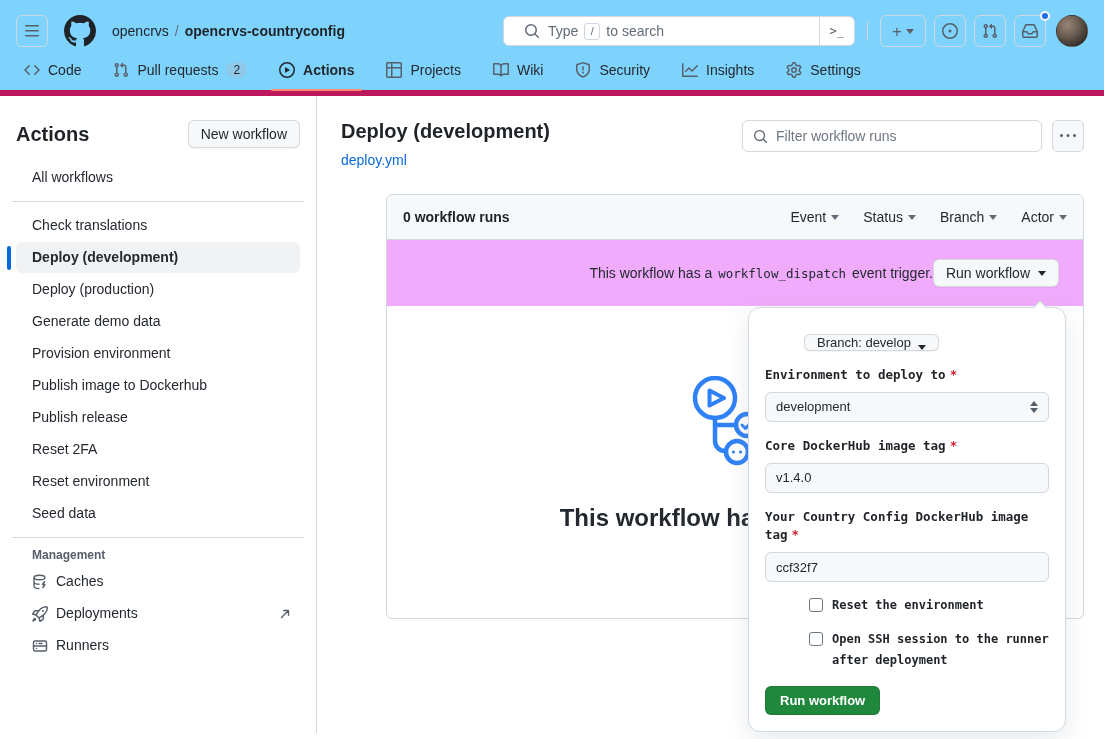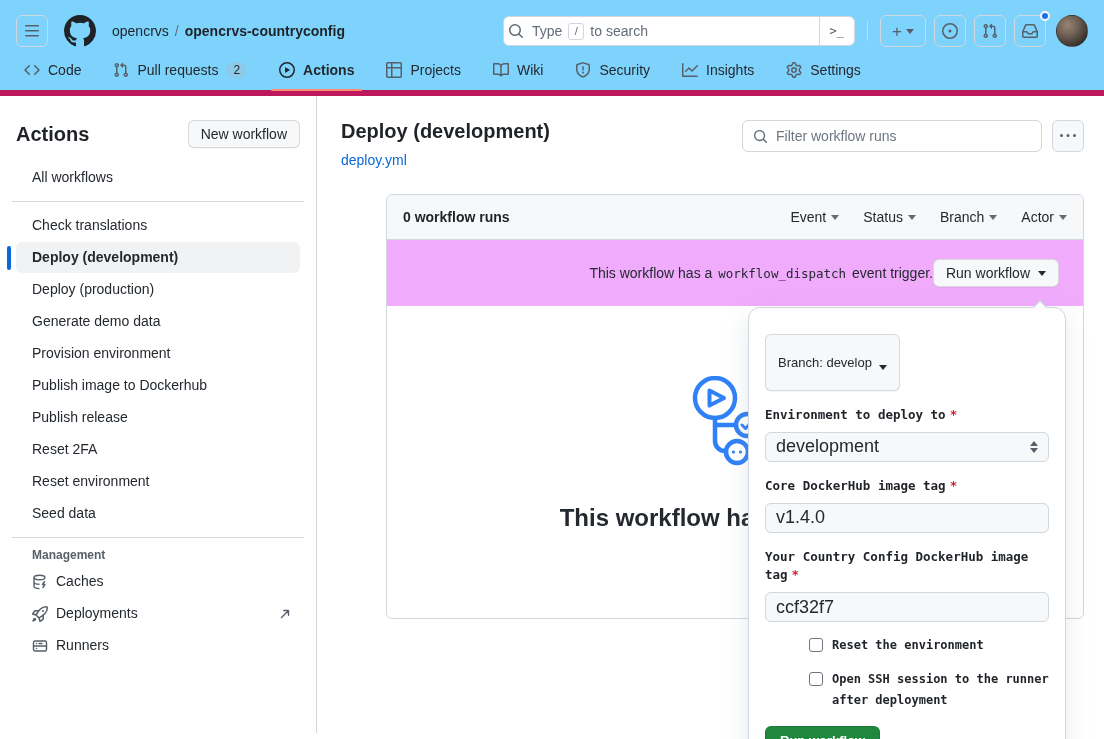--- a/index.html
+++ b/index.html
@@ -12,21 +12,21 @@
   .header-row { display:flex; align-items:center; padding:15px 16px 9px; gap:8px; }
   .icon-btn { width:32px; height:32px; border:1px solid #d0d7de; border-radius:6px;
     display:flex; align-items:center; justify-content:center; background:transparent; color:#57606a; cursor:pointer; }
   .gh-logo { width:32px; height:32px; margin:0 8px 0 8px; color:#1f2328; }
   .crumb { font-size:14px; display:flex; gap:6px; align-items:center; }
   .crumb .org { color:#1f2328; }
   .crumb .sep { color:#636c76; }
   .crumb .repo { font-weight:600; }
   .header-right { margin-left:auto; display:flex; align-items:center; gap:8px; }
   .search-box { width:352px; height:30px; border:1px solid #d0d7de; border-radius:6px;
-    background:#ffffff; display:flex; align-items:center; padding:0 0 0 4px; color:#636c76; font-size:14px; }
+    background:#ffffff; display:flex; align-items:center; padding:0 0 0 20px; color:#636c76; font-size:14px; }
   .search-box svg { flex:none; }
   .search-text { display:flex; align-items:center; gap:6px; margin-left:8px; flex:1; }
   .slash-key { border:1px solid #d0d7de; border-radius:3px; font-size:11px; width:16px; height:17px;
     display:flex; align-items:center; justify-content:center; color:#636c76; background:#fff; }
   .cmd-palette { border-left:1px solid #d0d7de; height:100%; display:flex; align-items:center;
     padding:0 10px; font-size:12px; color:#57606a; }
   .v-divider { width:1px; height:20px; background:#d0d7de; margin:0 4px; }
   .plus-btn { width:46px; gap:4px; }
   .plus-glyph { font-size:17px; line-height:1; color:#57606a; }
   .caret { width:0; height:0; border-left:4px solid transparent; border-right:4px solid transparent;
@@ -97,26 +97,26 @@
 
   
   .run-panel { position:absolute; left:748px; top:307px; width:318px; background:#fff;
     border:1px solid #d0d7de; border-radius:12px; padding:16px; z-index:30;
     box-shadow:0 8px 24px rgba(140,149,159,0.2); font-size:13px; }
   .run-panel::before { content:""; position:absolute; top:-16px; left:283px; border:8px solid transparent;
     border-bottom-color:#d0d7de; }
   .run-panel::after { content:""; position:absolute; top:-14px; left:283px; border:8px solid transparent;
     border-bottom-color:#fff; }
   .panel-title { font-size:14px; font-weight:600; }
-  .branch-btn { margin-top:10px; display:inline-flex; align-items:flex-end; gap:7px; font-size:13px; padding:20px 12px; }
+  .branch-btn { margin-top:10px; display:inline-flex; align-items:flex-end; gap:7px; font-size:13px; padding:0 12px;margin-left:39px; }
   .field-label { font-family:"DejaVu Sans Mono",monospace; font-weight:700; font-size:12.5px;
     margin:15px 0 7px; line-height:1.5; color:#1f2328; }
   .req { color:#cf222e; margin-left:4px; font-weight:700; }
   .select, .text-input { width:100%; height:30px; background:#f6f8fa; border:1px solid #d0d7de;
-    border-radius:6px; padding:0 10px; font-size:18px; color:#24292f; font-family:inherit; }
+    border-radius:6px; padding:0 10px; font-size:13px; color:#24292f; font-family:inherit; }
   .select { display:flex; align-items:center; justify-content:space-between; cursor:pointer; }
   .updown { display:flex; flex-direction:column; gap:2px; }
   .tri-up { width:0; height:0; border-left:4px solid transparent; border-right:4px solid transparent; border-bottom:5px solid #57606a; }
   .tri-down { width:0; height:0; border-left:4px solid transparent; border-right:4px solid transparent; border-top:5px solid #57606a; }
   .text-input { outline:none; }
   .cb-row { display:flex; align-items:flex-start; gap:9px; margin-top:13px; cursor:pointer;margin-left:44px; }
   .cb-box { width:14px; height:14px; flex:none; border:1px solid #6e7781; border-radius:3px; background:#fff; margin-top:3px; }
   .cb-label { font-family:"DejaVu Sans Mono",monospace; font-weight:700; font-size:12px; line-height:1.75; }
   .submit-btn { margin-top:15px; background:#1f883d; color:#fff; border:1px solid rgba(31,35,40,0.15);
     border-radius:6px; padding:6px 14px; font-size:13px; font-weight:600; font-family:inherit; cursor:pointer; }

